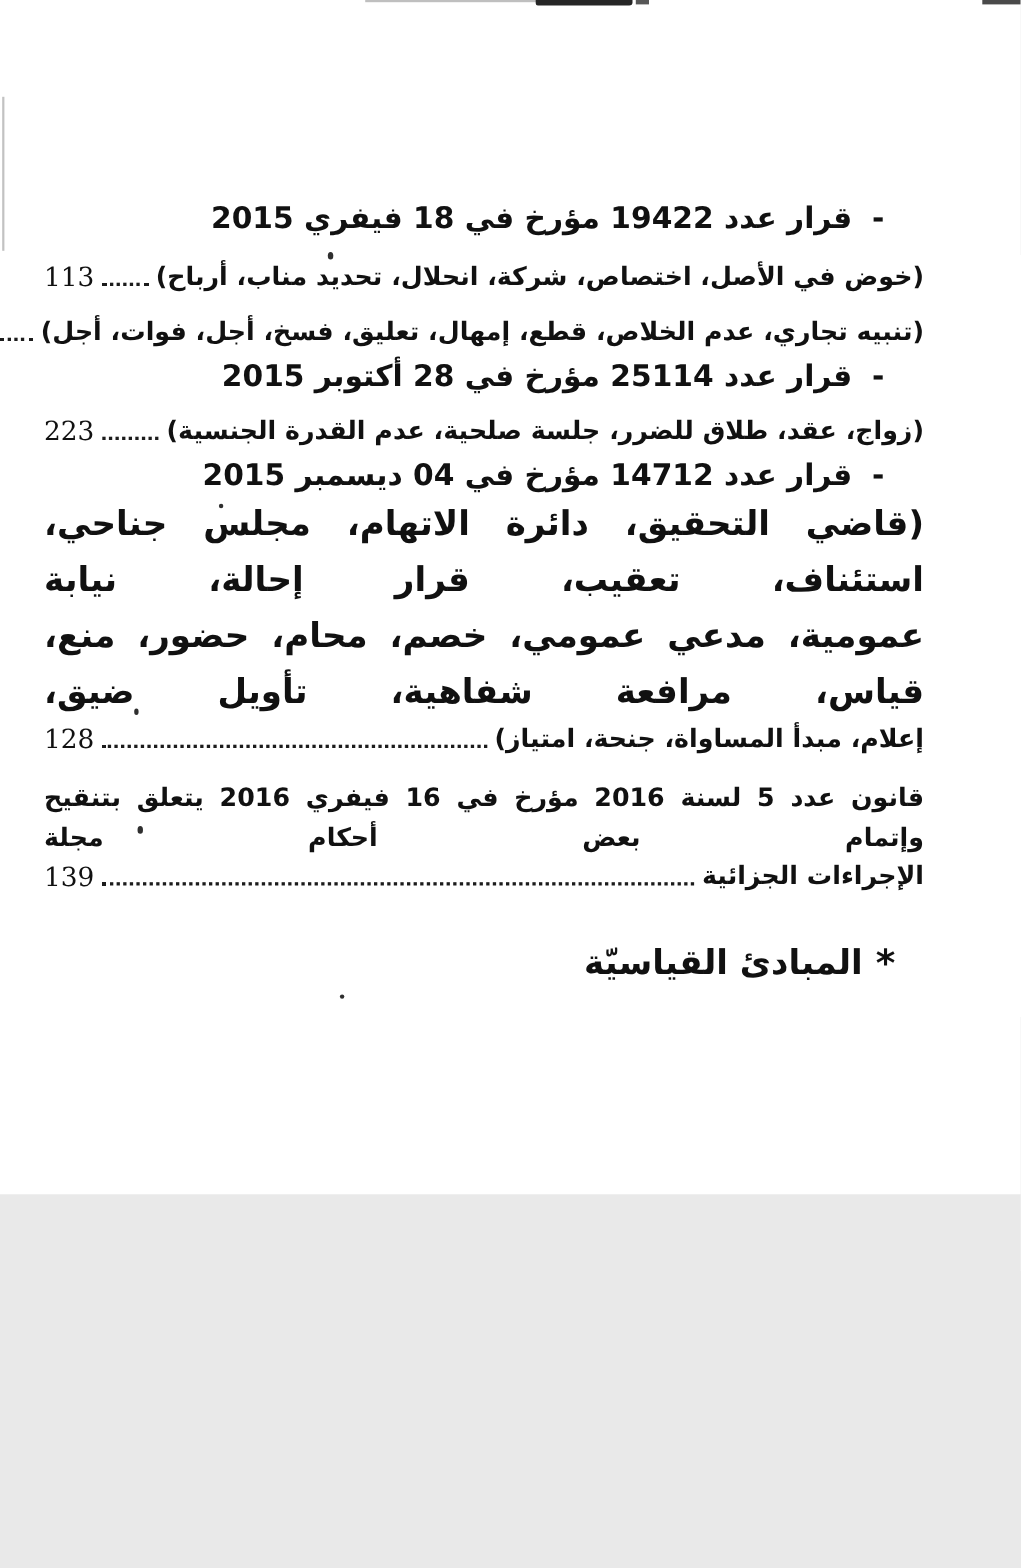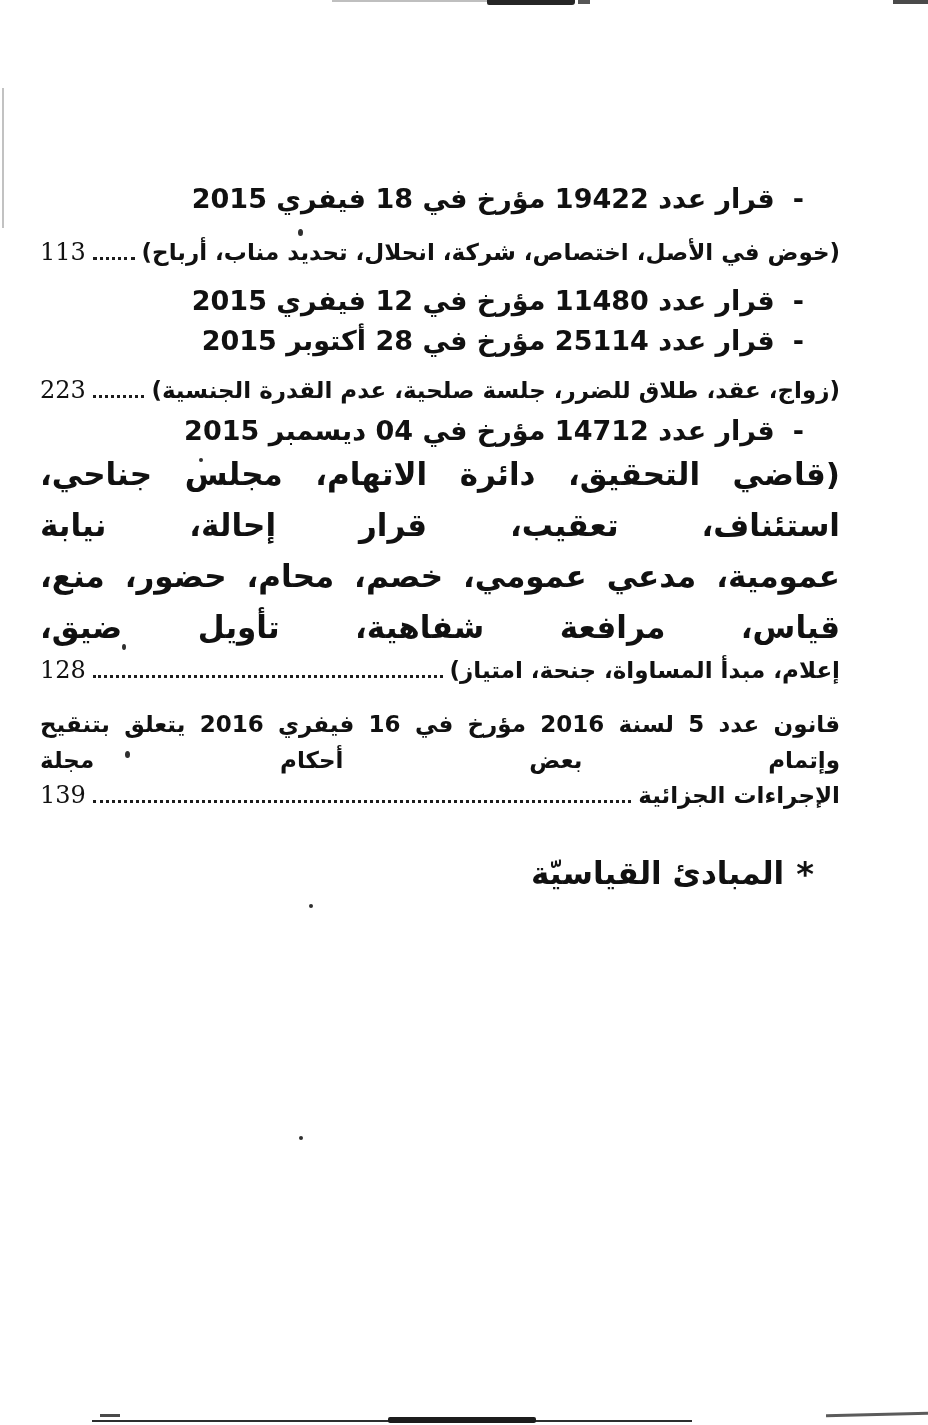--- a/index.html
+++ b/index.html
@@ -1,18 +1,18 @@
 <!DOCTYPE html>
 <html lang="ar"><head>
 <meta charset="utf-8">
 <style>
   html, body { margin:0; padding:0; background:#e9e9e9; }
   .page {
     position:relative;
-    width:928px; height:1425px;
+    width:928px; height:1086px;
     margin:0 auto;
     background:#ffffff;
     color:#111;
     font-family:"DejaVu Sans", sans-serif;
     overflow:hidden;
   }
   .content {
     position:absolute; inset:0;
     padding:0 88px 0 40px;
     direction:rtl;
@@ -126,22 +126,24 @@
 
     <div class="dheading mt-h1">
       <span class="dash">-</span><span>قرار عدد 19422 مؤرخ في 18 فيفري 2015</span>
     </div>
     <div class="tocline mt-l1">
       <span class="kw">(خوض في الأصل، اختصاص،  شركة، انحلال، تحديد مناب، أرباح)</span>
       <span class="leader"></span>
       <span class="pagenum">113</span>
     </div>
 
-    <div class="dheading mt-h2">
-      <span class="dash">-</span><span>قرار عدد 11480 مؤرخ في 12 فيفري 2015</span>
+    <div class="tocline mt-l2">
+      <span class="kw">(تنبيه تجاري، عدم الخلاص، قطع، إمهال، تعليق، فسخ، أجل، فوات، أجل)</span>
+      <span class="leader"></span>
+
     </div>
 
     <div class="dheading mt-h3">
       <span class="dash">-</span><span>قرار عدد 25114 مؤرخ في 28 أكتوبر 2015</span>
     </div>
     <div class="tocline mt-l3">
       <span class="kw">(زواج، عقد، طلاق للضرر، جلسة صلحية، عدم القدرة الجنسية)</span>
       <span class="leader"></span>
       <span class="pagenum">223</span>
     </div>

